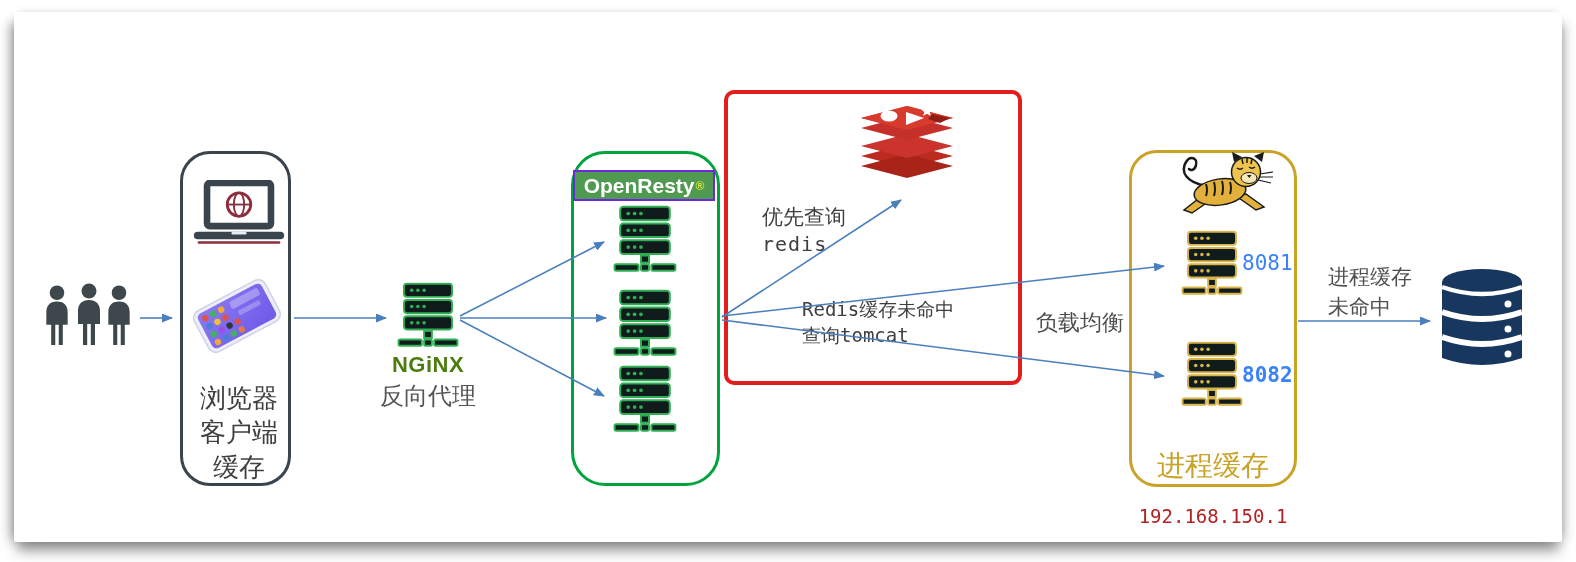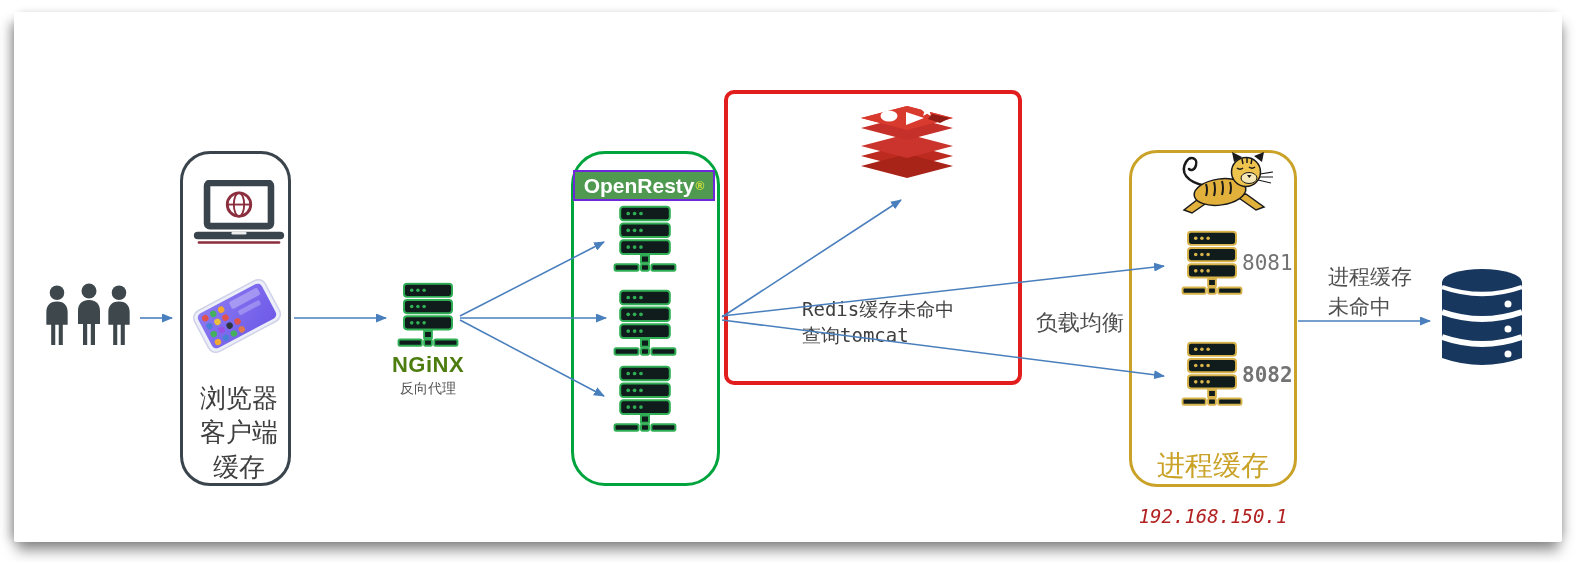--- a/index.html
+++ b/index.html
@@ -10,33 +10,33 @@
                     -10px 4px 10px -6px rgba(70,70,70,.4),
                     10px 4px 10px -8px rgba(70,70,70,.3),
                     0 -4px 8px -6px rgba(70,70,70,.3);}
   .abs{position:absolute;}
   .box{position:absolute;background:transparent;box-sizing:border-box;}
   #browser-box{left:180px;top:151px;width:111px;height:335px;border:3.5px solid #3a444c;border-radius:30px;}
   #openresty-box{left:571px;top:151px;width:149px;height:335px;border:3.5px solid #00a43c;border-radius:34px;}
   #redis-box{left:724px;top:90px;width:298px;height:295px;border:4px solid #e11d1d;border-radius:10px;}
   #tomcat-box{left:1129px;top:150px;width:168px;height:337px;border:3.5px solid #c9a227;border-radius:28px;}
   .cjk{color:#3f3f3f;}
-  .mono{font-family:"DejaVu Sans Mono","Liberation Mono",monospace;font-style:italic;}
+  .mono{font-family:"DejaVu Sans Mono","Liberation Mono",monospace;}
   .center{text-align:center;}
   #browser-label{left:180px;top:381px;width:118px;font-size:26px;line-height:1.32;color:#3f3f3f;}
   #nginx-logo{left:380px;top:352px;width:96px;font-size:22px;font-weight:800;color:#4d7c0f;letter-spacing:.5px;}
-  #nginx-caption{left:380px;top:380px;width:96px;font-size:14px;color:#555;}
+  #nginx-caption{left:380px;top:380px;width:96px;font-size:24px;color:#555;}
   #or-banner{left:573px;top:170px;width:142px;height:31px;background:#4f9a50;border:2px solid #6d28d9;box-sizing:border-box;
              display:flex;align-items:center;justify-content:center;color:#fff;font-weight:bold;font-size:21px;}
   #or-banner sup{font-size:12px;color:#d4e23a;line-height:0;margin-left:1px;}
   #redis-note1{left:762px;top:203px;font-size:21px;color:#3f3f3f;line-height:1.35;}
   #redis-note1 .l2{font-family:"DejaVu Sans Mono","Liberation Mono",monospace;font-size:20px;letter-spacing:1px;}
   #redis-note2{left:802px;top:296px;font-size:19px;color:#3f3f3f;line-height:1.38;font-family:"DejaVu Sans Mono","Liberation Mono",monospace;}
   #lb-label{left:1020px;top:308px;width:110px;font-size:22px;color:#4d4d4d;margin-left:16px;}
-  .port-label{font-family:"DejaVu Sans Mono","Liberation Mono",monospace;font-size:21px;color:#737373;}
+  .port-label{font-family:"DejaVu Sans Mono","Liberation Mono",monospace;font-size:21px;color:#3b82f6;}
   #port1{left:1242px;top:251px;}
   #port2{left:1242px;top:363px;font-weight:bold;}
   #tomcat-label{left:1129px;top:447px;width:168px;font-size:28px;color:#c9a227;font-weight:500;}
   #tomcat-ip{left:1120px;top:505px;width:186px;font-size:19px;color:#b22222;}
   #miss-label{left:1328px;top:262px;width:110px;font-size:21px;color:#4f4f4f;line-height:1.45;}
   svg{display:block;}
 </style>
 </head>
 <body>
 
@@ -154,20 +154,24 @@
     <path d="M51 30 L97 42 L51 54 L5 42 Z" fill="#cb342c"></path>
     <path d="M51 40 L97 52 L51 64 L5 52 Z" fill="#bc2a20" opacity="0"></path>
     <path d="M51 2 L97 14 L51 26 L5 14 Z" fill="#d93a2e"></path>
     <path d="M51 12 L97 24 L51 36 L5 24 Z" fill="#c6302b"></path>
     <path d="M51 2 L97 14 L51 26 L5 14 Z" fill="#d93a2e"></path>
     <ellipse cx="33" cy="12" rx="8.5" ry="5.5" fill="#fff"></ellipse>
     <path d="M50 21 L68 14 L50 8 Z" fill="#fff"></path>
     <polygon points="71,1 72.8,5 77,5.3 73.8,8 74.9,12 71,9.8 67.1,12 68.2,8 65,5.3 69.2,5" fill="#fff"></polygon>
     <path d="M76 10 L94 14 L84 19 L72 15 Z" fill="#8f1d16"></path>
   </svg>
+  <div class="abs" id="redis-note1">
+    <div>优先查询</div>
+    <div class="l2">redis</div>
+  </div>
   <div class="abs" id="redis-note2">
     <div>Redis缓存未命中</div>
     <div>查询tomcat</div>
   </div>
 
   <div class="abs" id="lb-label">负载均衡</div>
 
   <div class="box" id="tomcat-box"></div>
   <svg class="abs" style="left:1172px;top:152px" width="102" height="66" viewBox="0 0 102 66">
     <path d="M34 34 C14 30 8 20 14 10 C18 3 26 6 24 13 C23 18 19 19 17 17" stroke="#1a1a1a" stroke-width="2.5" fill="none" stroke-linecap="round"></path>

